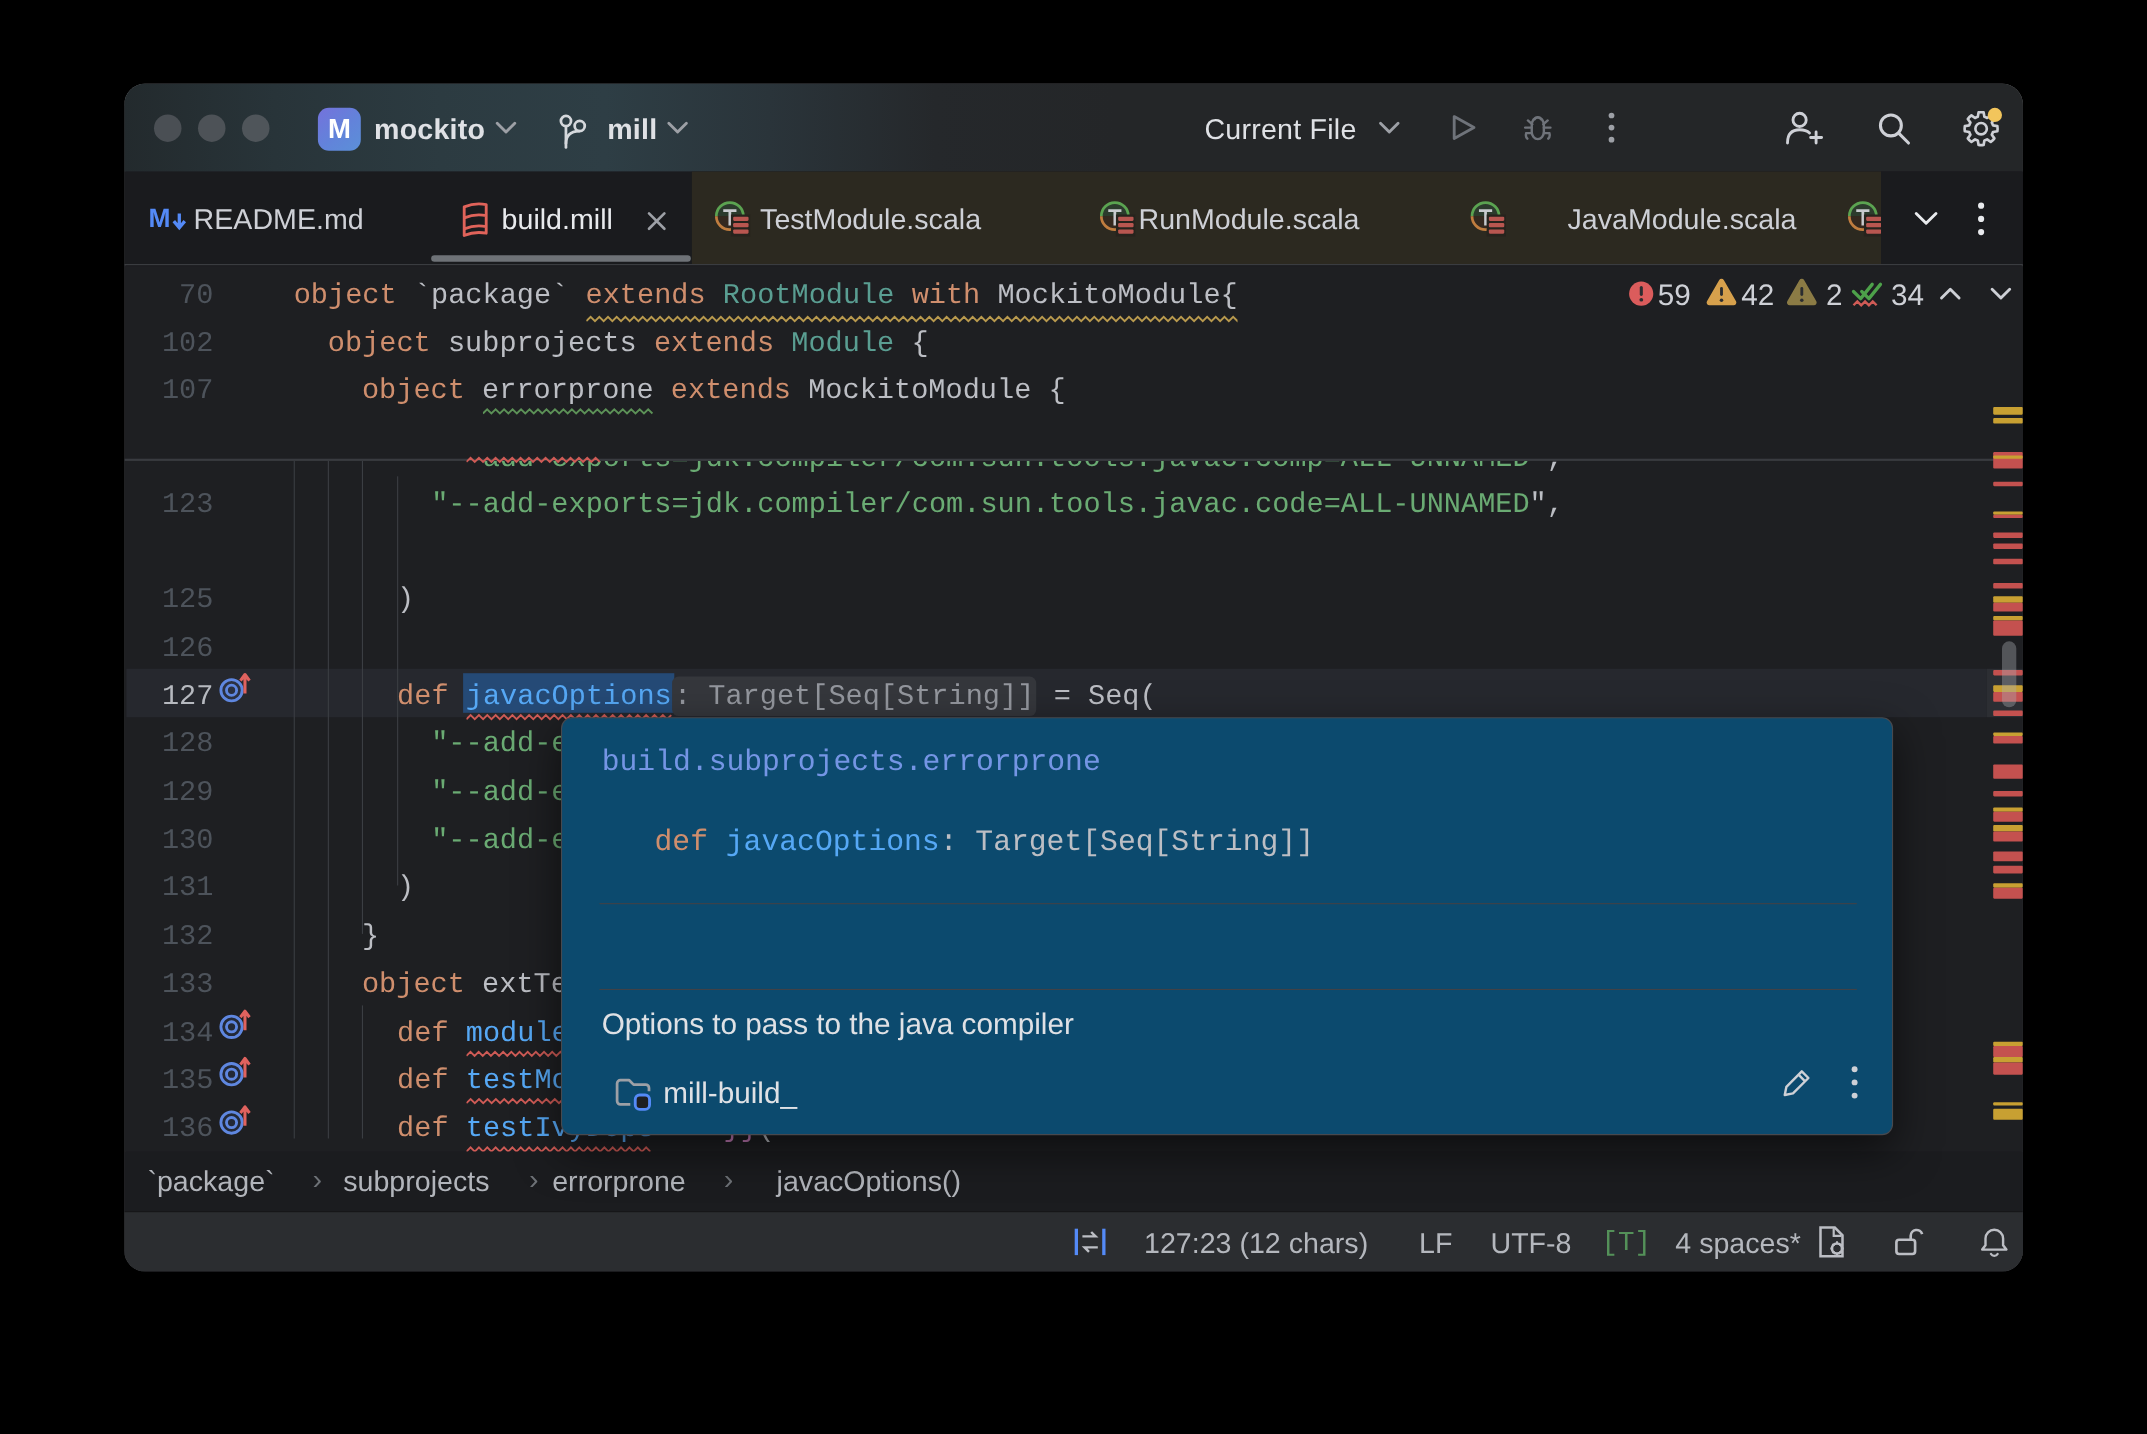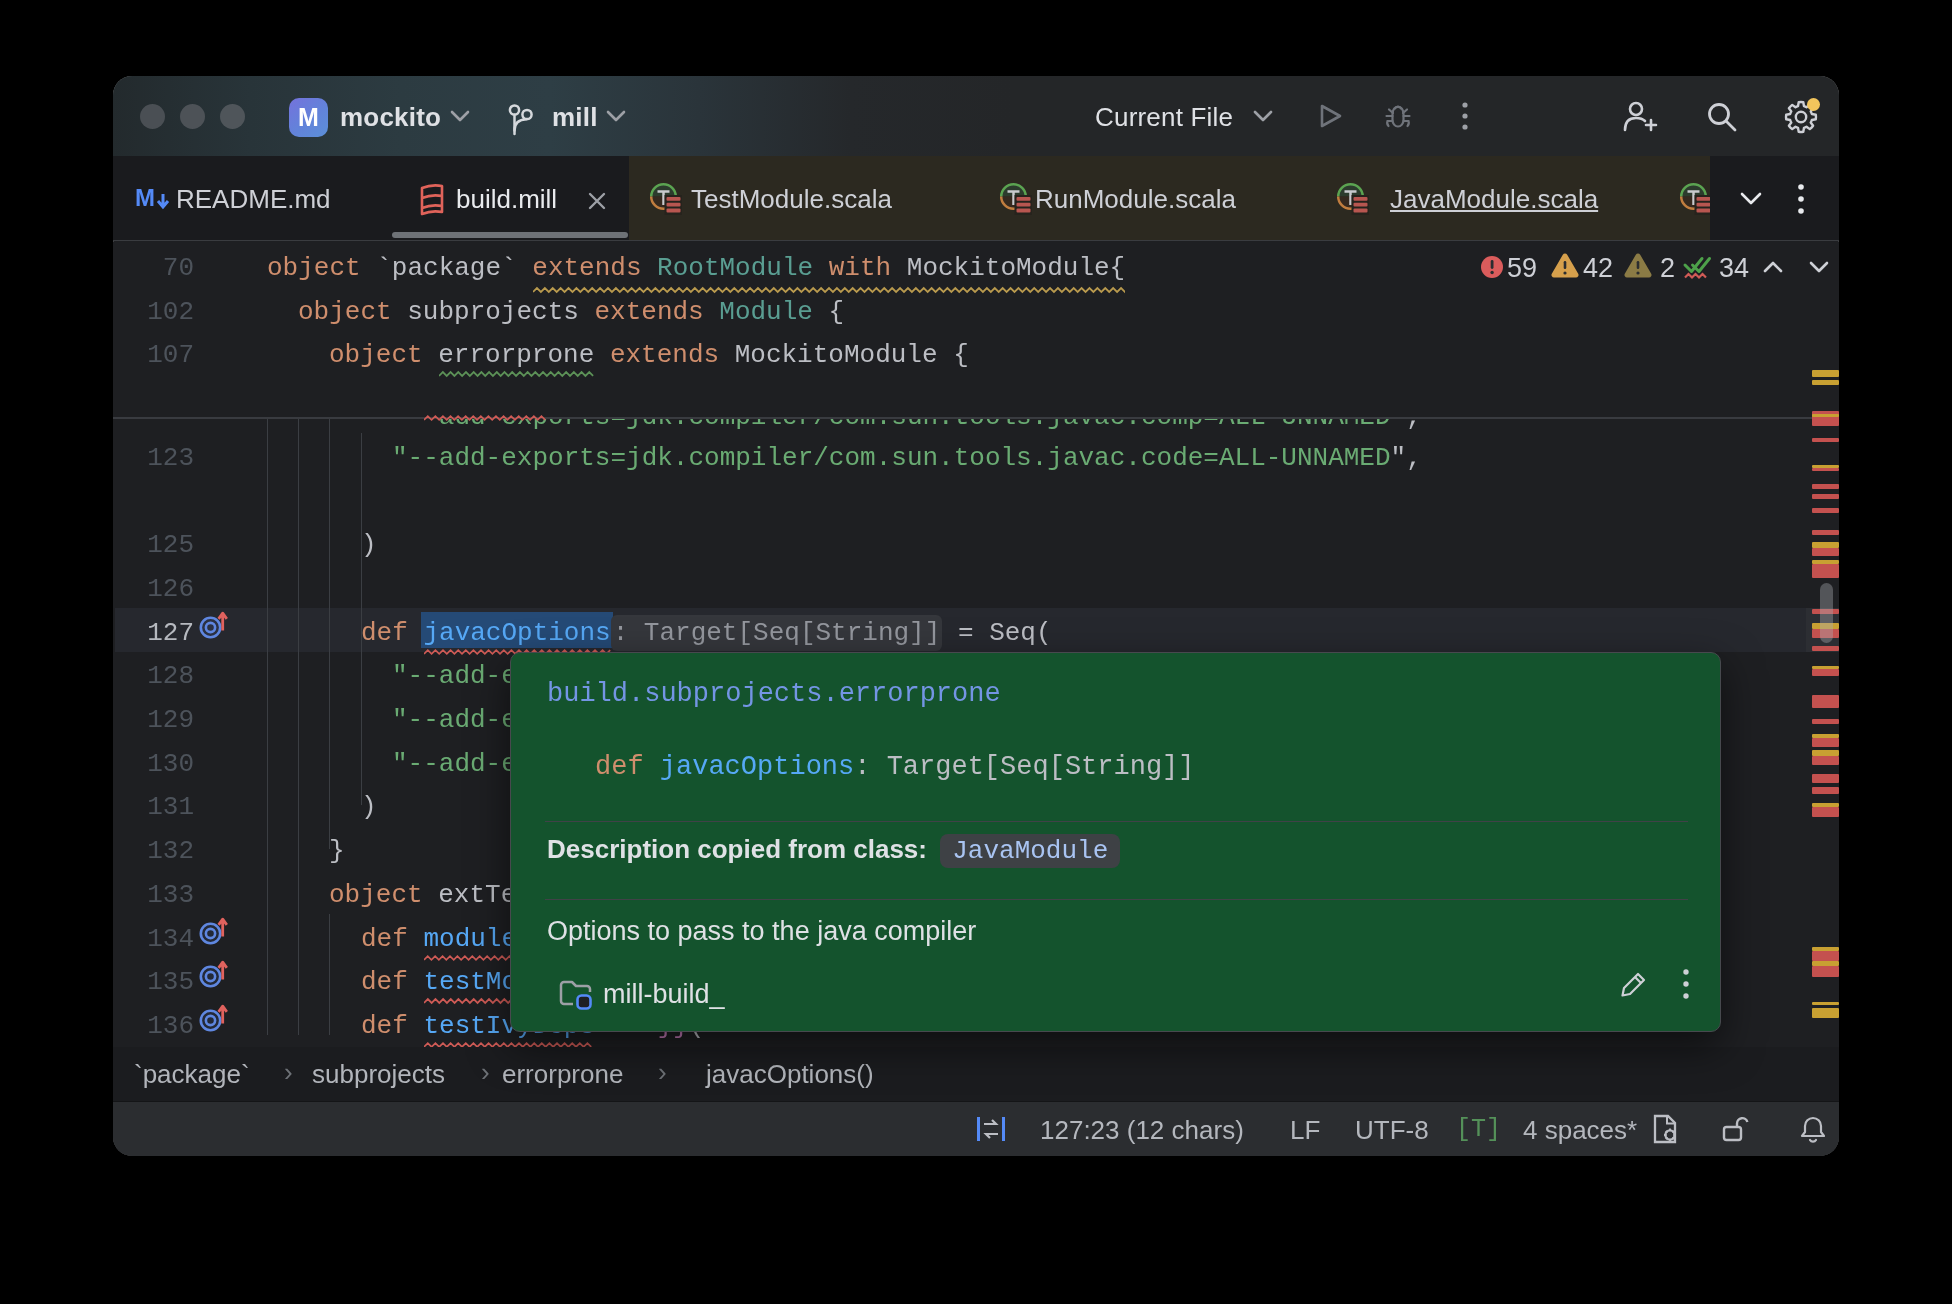--- a/index.html
+++ b/index.html
@@ -52,21 +52,21 @@
   .stripe { position:absolute; border-radius:1px; }
   .red { background:#c4514f; }
   .yel { background:#c8a032; }
   .thumb { position:absolute; left:1707px; width:13px; border-radius:7px; background:rgba(170,174,180,.38); }
 
   
   .crumbs { position:absolute; left:0; top:971px; width:100%; height:54px; background:#1b1c1f; color:#b2b5bb; font-size:26px; }
   .status { position:absolute; left:0; top:1025px; width:100%; height:55px; background:#2b2d30; border-top:1px solid #141517; color:#b4b7bd; font-size:26px; }
 
   
-  .popup { position:absolute; left:397px; top:576px; width:1211px; height:380px; background:#14532d;
+  .popup { position:absolute; left:397px; top:576px; width:1211px; height:380px; background:#0c4a6e;
     border:1px solid #47494e; border-radius:10px; box-shadow:0 14px 40px rgba(0,0,0,.55); }
   .popup .sep { position:absolute; left:34px; right:32px; height:1px; background:#404247; }
   .squig { position:absolute; }
 </style>
 </head>
 <body>
 <div class="win">
 
   <div class="titlebar">
     <div class="tl" style="left:27px;"></div>
@@ -184,21 +184,21 @@
         <path d="M3.2 15.5 a12.3 12.3 0 0 1 24.6 0" stroke="#5ba351" stroke-width="2.5" fill="none"></path>
         <path d="M27.8 15.5 a12.3 12.3 0 0 1 -24.6 0" stroke="#c07d3f" stroke-width="2.5" fill="none"></path>
         <path d="M9.5 10.5 h12 M15.5 10.5 v13.5" stroke="#c8cace" stroke-width="2.5" fill="none"></path>
         <rect x="16.5" y="14" width="17.5" height="20" fill="#26231d"></rect>
         <g fill="#b85650">
           <rect x="18.5" y="16" width="14" height="3.8" rx="1"></rect>
           <rect x="18.5" y="21.8" width="14" height="3.8" rx="1"></rect>
           <rect x="18.5" y="27.6" width="14" height="3.8" rx="1"></rect>
         </g>
       </svg>
-    <div class="tabtext sans" style="left:1277px;text-decoration:underline;">JavaModule.scala</div>
+    <div class="tabtext sans" style="left:1312px;">JavaModule.scala</div>
 
     <svg style="position:absolute; left:1565px; top:25px;" width="36" height="36" viewBox="0 0 36 36">
         <path d="M3 15.5 a12.5 12.5 0 0 1 25 0 Z" fill="#2c3b2d"></path>
         <path d="M28 15.5 a12.5 12.5 0 0 1 -25 0 Z" fill="#35291f"></path>
         <path d="M3.2 15.5 a12.3 12.3 0 0 1 24.6 0" stroke="#5ba351" stroke-width="2.5" fill="none"></path>
         <path d="M27.8 15.5 a12.3 12.3 0 0 1 -24.6 0" stroke="#c07d3f" stroke-width="2.5" fill="none"></path>
         <path d="M9.5 10.5 h12 M15.5 10.5 v13.5" stroke="#c8cace" stroke-width="2.5" fill="none"></path>
         <rect x="16.5" y="14" width="17.5" height="20" fill="#26231d"></rect>
         <g fill="#b85650">
           <rect x="18.5" y="16" width="14" height="3.8" rx="1"></rect>
@@ -451,21 +451,20 @@
           <path d="M16 5 a8 8 0 0 1 8 8 v6 l3 4 h-22 l3 -4 v-6 a8 8 0 0 1 8 -8 Z" stroke-linejoin="round"></path>
           <path d="M13 27 a3.5 3.5 0 0 0 6 0"></path>
         </g>
       </svg>
   </div>
 
   <div class="popup">
     <div class="mono abs" style="left:36px; top:26px; font-size:27px; color:#7495e4;">build.subprojects.errorprone</div>
     <div class="mono abs" style="left:36px; top:99px; font-size:27px;margin-left:48px;"><span class="k">def</span> <span class="m">javacOptions</span><span class="d">: Target[Seq[String]]</span></div>
     <div class="sep" style="top:168px;"></div>
-    <div class="sans abs" style="left:36px; top:181px; font-size:26px; font-weight:700; color:#dfe1e5;">Description copied from class: <span class="mono" style="display:inline-block; background:#3e4145; border-radius:8px; color:#a9c4f2; font-weight:400; font-size:26px; padding:2px 12px; margin-left:6px;">JavaModule</span></div>
     <div class="sep" style="top:246px;"></div>
     <div class="sans abs" style="left:36px; top:263px; font-size:27px; color:#dfe1e5;">Options to pass to the java compiler</div>
     <svg class="abs" style="left:46px; top:322px;" width="38" height="38" viewBox="0 0 38 38">
         <path d="M4 10 a3 3 0 0 1 3 -3 h8 l4 4 h11 a3 3 0 0 1 3 3 v3 M4 10 v16 a3 3 0 0 0 3 3 h9" stroke="#9da0a6" stroke-width="2.5" fill="none" stroke-linejoin="round"></path>
         <rect x="20.5" y="20.5" width="13" height="13" rx="4" fill="#1e1f22" stroke="#548af7" stroke-width="2.6"></rect>
       </svg>
     <div class="sans abs" style="left:92px; top:326px; font-size:27px; color:#dfe1e5;">mill-build_</div>
     <svg class="abs" style="left:1108px; top:316px;" width="30" height="30" viewBox="0 0 30 30">
         <g stroke="#ced0d6" stroke-width="2.2" fill="none" stroke-linejoin="round">
           <path d="M19 5 l6 6 l-14 14 l-7.5 1.5 l1.5 -7.5 Z"></path>

